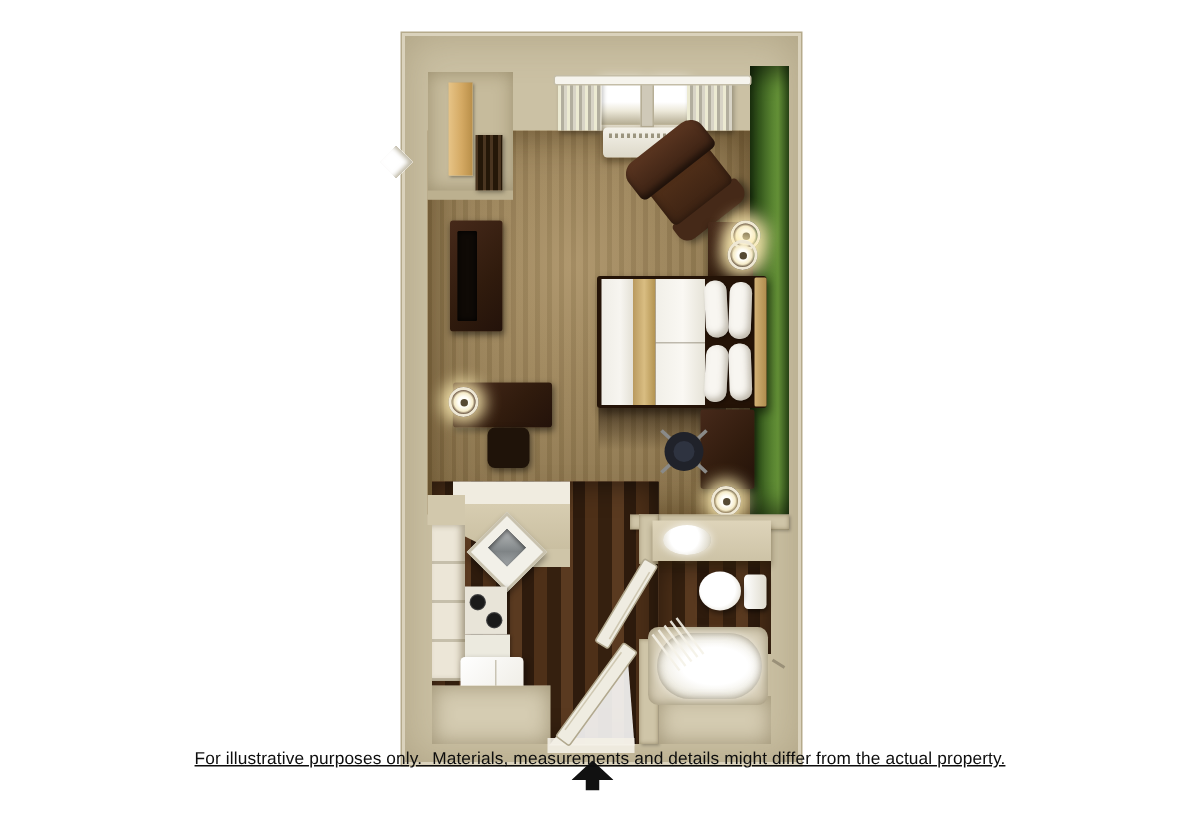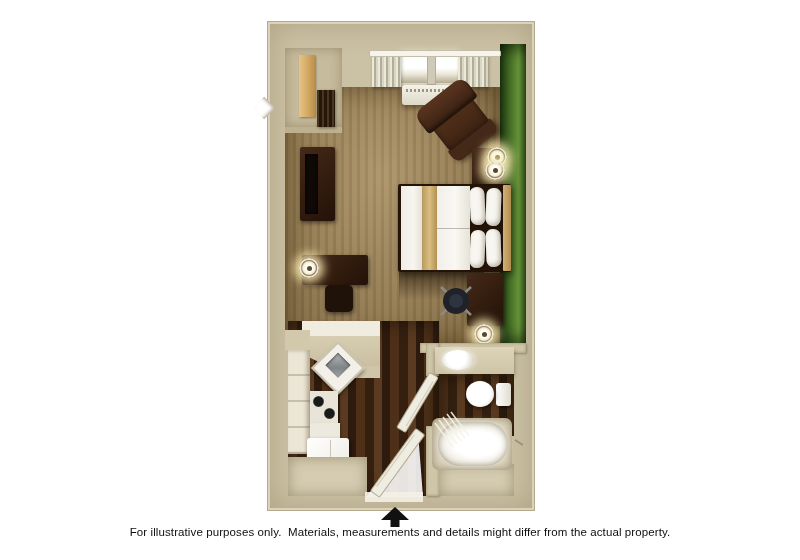--- a/index.html
+++ b/index.html
@@ -147,22 +147,22 @@
 
   
   .notch{left:256px;top:100px;width:16px;height:16px;background:#ffffff;transform:rotate(45deg);
      box-shadow:inset -2px 2px 3px rgba(150,140,110,.6);}
 
   
   .overlay{left:0;top:0;width:262px;height:484px;pointer-events:none;}
 
   
   .compass{left:381px;top:507px;width:28px;height:20px;}
-  .caption{left:0;top:526px;width:800px;text-align:center;font-size:11.5px;color:#0d0d0d;
-     letter-spacing:.1px;white-space:pre-wrap;}
+  .caption{left:0;top:500px;width:800px;text-align:center;font-size:11.5px;color:#0d0d0d;
+     letter-spacing:.1px;white-space:pre-wrap;text-decoration:underline;}
 </style>
 </head>
 <body>
 
 <div class="canvas">
 
   <div class="plan">
 
     <div class="abs carpet"></div>
     <div class="abs wood kitchen-wood"></div>

